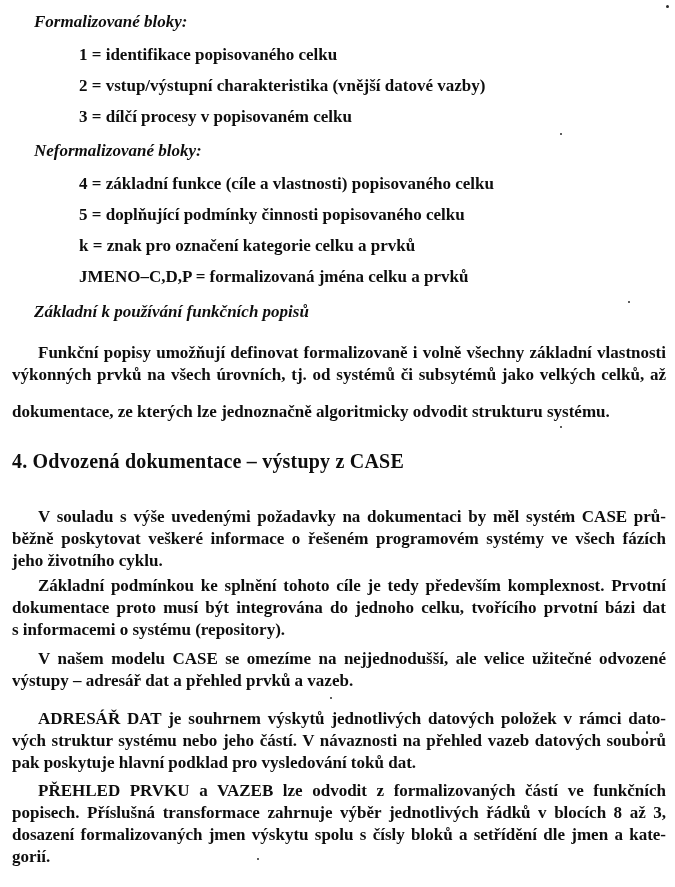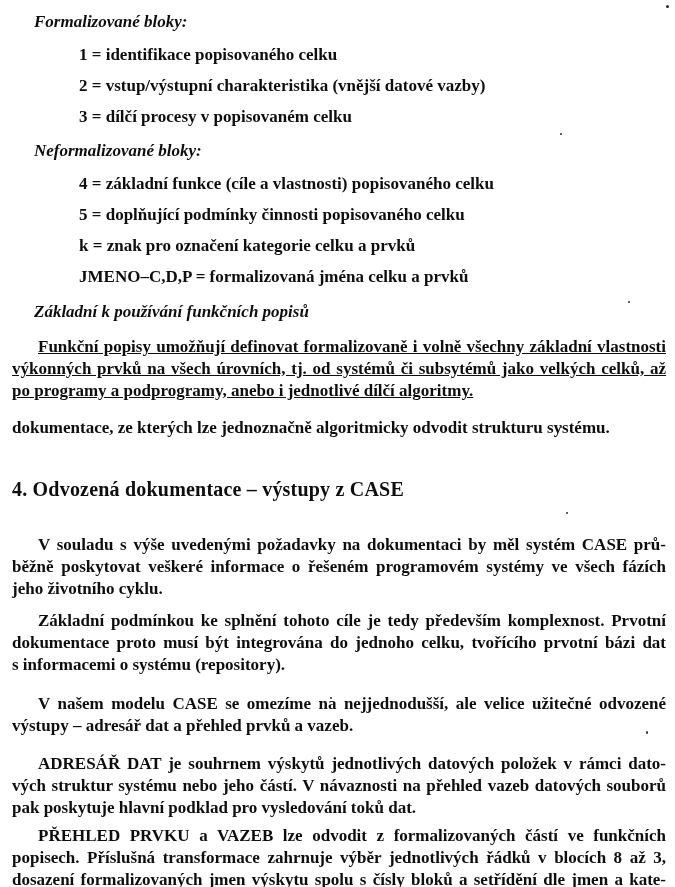--- a/index.html
+++ b/index.html
@@ -48,32 +48,32 @@
     font-size: 17px;
     line-height: 22px;
   }
   .para .line.just {
     text-align: justify;
     text-align-last: justify;
   }
   .para .line.first {
     text-indent: 26px;
   }
-  .para.p-notes-1 { margin-top: 12px; text-decoration: underline; }
+  .para.p-notes-1 { margin-top: 18px; }
   .para.p-notes-2 { margin-top: 15px; }
   .para.p-s4-1 { margin-top: 31px; }
-  .para.p-s4-2 { margin-top: 10px; }
-  .para.p-s4-3 { margin-top: 17px; }
+  .para.p-s4-2 { margin-top: 3px; }
+  .para.p-s4-3 { margin-top: 7px; }
   .para.p-s4-4 { margin-top: 16px; }
   .para.p-s4-5 { margin-top: 6px; }
   
   .chapter-heading {
     font-size: 20px;
     line-height: 28px;
-    margin-top: 36px;
+    margin-top: 24px;
     letter-spacing: 0.2px;
   }
   
   .speck {
     position: absolute;
     background: #2a2a2a;
     border-radius: 50%;
   }
   .s1 { left: 666px; top: 5px;   width: 3px; height: 3px; }
   .s2 { left: 560px; top: 133px; width: 2px; height: 2px; }
@@ -104,21 +104,20 @@
       <div class="line just">5 = doplňující podmínky činnosti popisovaného celku</div>
       <div class="line just">k = znak pro označení kategorie celku a prvků</div>
       <div class="line">JMENO–C,D,P = formalizovaná jména celku a prvků</div>
     </div>
 
   <div class="subheading notes">Základní k používání funkčních popisů</div>
 
   <div class="para p-notes-1">
       <div class="line first just">Funkční popisy umožňují definovat formalizovaně i volně všechny základní vlastnosti</div>
       <div class="line just">výkonných prvků na všech úrovních, tj. od systémů či subsytémů jako velkých celků, až</div>
-      <div class="line">po programy a podprogramy, anebo i jednotlivé dílčí algoritmy.</div>
     </div>
 
   <div class="para p-notes-2">
       <div class="line">dokumentace, ze kterých lze jednoznačně algoritmicky odvodit strukturu systému.</div>
     </div>
 
   <div class="chapter-heading">4. Odvozená dokumentace – výstupy z CASE</div>
 
   <div class="para p-s4-1">
       <div class="line first just">V souladu s výše uvedenými požadavky na dokumentaci by měl systém CASE prů-</div>

